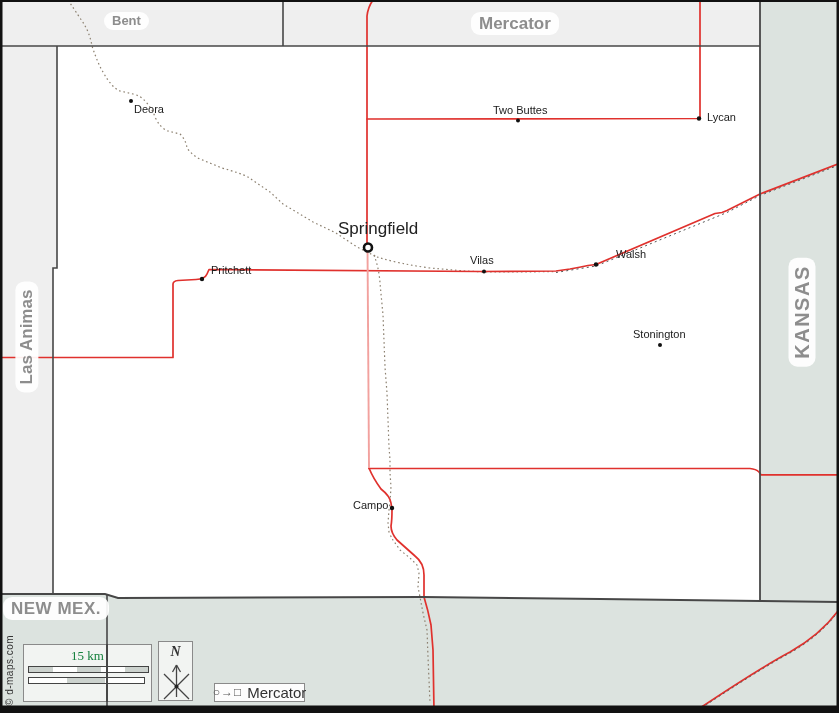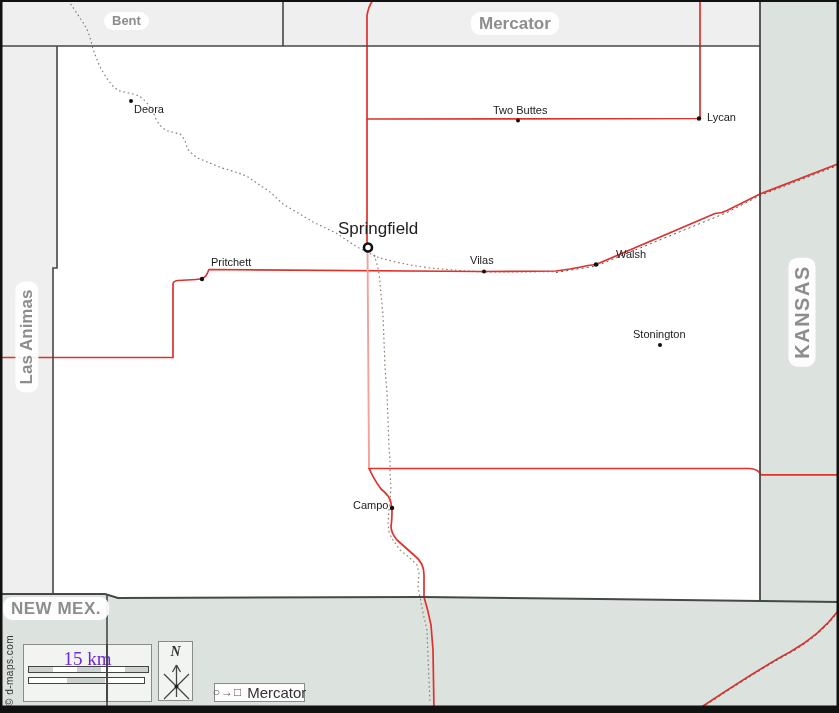--- a/index.html
+++ b/index.html
@@ -7,21 +7,21 @@
          font-family:"Liberation Sans",sans-serif;}
   #map-svg{position:absolute;left:0;top:0;}
   .town{position:absolute;font-size:11px;color:#1b1b1b;white-space:nowrap;line-height:12px;}
   .town-major{position:absolute;font-size:17px;color:#222;white-space:nowrap;line-height:18px;}
   .region{position:absolute;font-weight:bold;color:#8d8d8d;background:rgba(255,255,255,0.92);
           border-radius:9px;padding:1px 8px;white-space:nowrap;line-height:1.25;}
   .region.center{transform:translate(-50%,-50%);}
   .region.vertical{transform:translate(-50%,-50%) rotate(-90deg);}
   .legend-box{position:absolute;background:rgba(243,245,243,0.92);border:1px solid #8a8a8a;box-sizing:border-box;}
   .scale-label{position:absolute;width:100%;text-align:center;
-               font-family:"Liberation Serif",serif;font-size:19px;color:#6d28d9;}
+               font-family:"Liberation Serif",serif;font-size:13px;color:#15803d;}
   .bar{position:absolute;border:1px solid #444;display:flex;height:5px;}
   .bar .seg{height:100%;}
   .seg.g{background:#ccd2ce;} .seg.w{background:#ffffff;}
   .north-n{position:absolute;top:2px;width:100%;text-align:center;
            font-family:"Liberation Serif",serif;font-style:italic;font-weight:bold;
            font-size:14px;color:#333;}
   .mercator{display:flex;align-items:center;justify-content:center;gap:5px;
             background:#fdfdfd;}
   .mercator .glyphs{font-size:12px;color:#555;letter-spacing:1px;line-height:17px;}
   .mercator .mname{font-size:15px;color:#333;line-height:17px;}
@@ -99,21 +99,21 @@
 
   <div class="region vertical" style="left:802px;top:312px;font-size:20px;letter-spacing:1.5px;">KANSAS</div>
   <div class="region" style="left:3px;top:597px;font-size:17px;letter-spacing:0.5px;">NEW MEX.</div>
 
   <div class="town" style="left:113px;top:103px;padding-left:21px;">Deora</div>
   <div class="town" style="left:493px;top:104px;">Two Buttes</div>
   <div class="town" style="left:707px;top:111px;">Lycan</div>
   <div class="town-major" style="left:338px;top:220px;">Springfield</div>
   <div class="town" style="left:470px;top:254px;">Vilas</div>
   <div class="town" style="left:572px;top:248px;margin-left:44px;">Walsh</div>
-  <div class="town" style="left:211px;top:256px;">Pritchett</div>
+  <div class="town" style="left:211px;top:264px;">Pritchett</div>
   <div class="town" style="left:633px;top:328px;">Stonington</div>
   <div class="town" style="left:353px;top:499px;">Campo</div>
 
   <div class="legend-box" style="left:23px;top:644px;width:129px;height:58px;">
     <div class="scale-label" style="top:3px;">15 km</div>
     <div class="bar" style="left:4px;top:21px;width:119px;">
       <div class="seg g" style="width:24px"></div>
         <div class="seg w" style="width:24px"></div>
         <div class="seg g" style="width:24px"></div>
         <div class="seg w" style="width:24px"></div>

